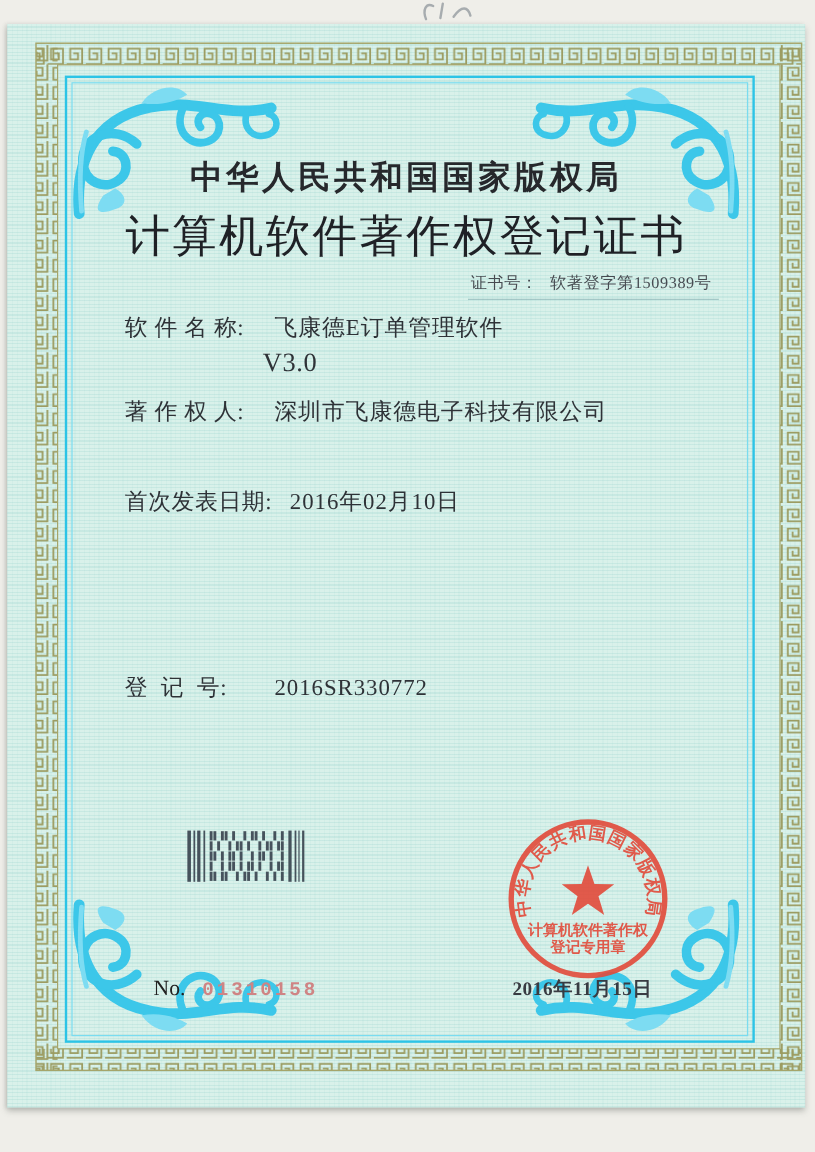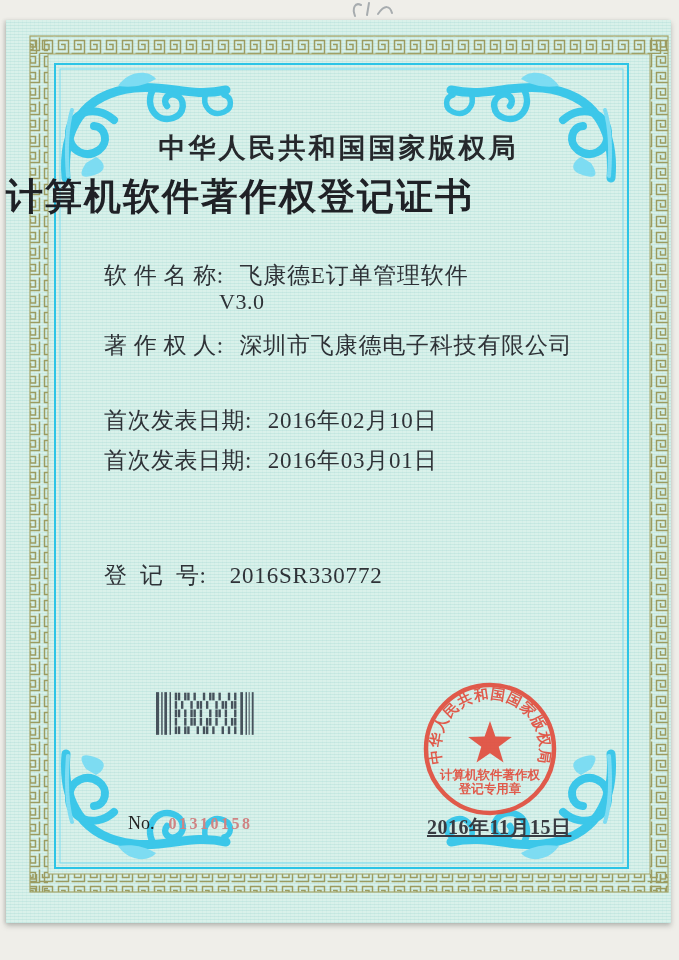--- a/index.html
+++ b/index.html
@@ -16,51 +16,51 @@
     margin-top:16px;
   }
 
   .border-svg { position:absolute; left:0; top:0; }
 
   .issuer {
     position:absolute; left:0; top:110px; width:100%; text-align:center;
     font-size:27px; font-weight:700; letter-spacing:3px; color:#26282c;
   }
   .cert-title {
-    position:absolute; left:0; top:152px; width:100%; 
-    font-size:37px; font-weight:700; letter-spacing:2px; color:#1f2126;
+    position:absolute; left:0; top:152px; width:100%; text-align:center;
+    font-size:37px; font-weight:400; letter-spacing:2px; color:#1f2126;
   }
   .cert-no-line {
     position:absolute; top:207px; right:72px; font-size:13.5px; color:#474c52;
     padding:0 6px 4px 2px; border-bottom:1px solid rgba(120,165,170,.55);
     letter-spacing:.5px;
   }
   .cert-no-line .val { margin-left:10px; }
 
-  .field-row { position:absolute; left:98px; font-size:23px; color:#2e3237; }
+  .field-row { position:absolute; left:98px; font-size:19px; color:#2e3237; }
   .field-label { display:inline-block; min-width:110px; white-space:pre; letter-spacing:.5px; }
   .field-value { margin-left:10px; letter-spacing:.8px; }
   .version-line { position:absolute; left:213px; font-size:22px; color:#2e3237; letter-spacing:.5px; }
 
   .statement {
     position:absolute; left:97px; top:586px; width:500px;
     font-size:16.5px; line-height:34px; letter-spacing:.4px;
     text-indent:25px; color:#2e3237; text-align:justify;
   }
 
   .serial { position:absolute; left:122px; top:793px; font-size:18px; color:#222; }
   .serial .num {
-    font-family:Liberation Serif, serif;
+    font-family:Liberation Mono, monospace;
     font-size:16px; color:#cf8484; letter-spacing:2.5px; margin-left:14px;
     font-weight:700;
   }
 
   .seal-date {
-    position:absolute; left:421px; top:794px; font-size:20px; font-weight:700;
-    color:#383b42; letter-spacing:.5px; z-index:4;text-decoration:underline;
+    position:absolute; left:421px; top:794px; font-size:16px; font-weight:700;
+    color:#383b42; letter-spacing:.5px; z-index:4;
   }
   .seal-svg { position:absolute; left:405px; top:650px; z-index:5; opacity:.9; }
 
   .barcode-svg { position:absolute; left:150px; top:671px; }
 
   .top-mark { position:absolute; left:348px; top:0; }
 </style>
 </head>
 <body>
 
@@ -96,41 +96,40 @@
     <rect x="54" y="49" width="563" height="794" fill="none" stroke="#7adcf0" stroke-width="1"></rect>
 
     <use href="#corn" transform="translate(50,46)"></use>
     <use href="#corn" transform="translate(615,46) scale(-1,1)"></use>
     <use href="#corn" transform="translate(50,846) scale(1,-1)"></use>
     <use href="#corn" transform="translate(615,846) scale(-1,-1)"></use>
   </svg>
 
   <div class="issuer">中华人民共和国国家版权局</div>
   <div class="cert-title">计算机软件著作权登记证书</div>
+  <div class="cert-no-line">
+    <span>证书号：</span><span class="val">软著登字第1509389号</span>
+  </div>
 
   <div class="field-row" style="top:240px">
     <span class="field-label">软 件 名 称:</span>
     <span class="field-value">飞康德E订单管理软件</span>
   </div>
   <div class="version-line" style="top:269px">V3.0</div>
 
   <div class="field-row" style="top:310px">
     <span class="field-label">著 作 权 人:</span>
     <span class="field-value">深圳市飞康德电子科技有限公司</span>
   </div>
 
   <div class="field-row" style="top:385px">
     <span class="field-label">首次发表日期:</span>
     <span class="field-value">2016年02月10日</span>
   </div>
 
-  <div class="field-row" style="top:425px">
-    <span class="field-label">首次发表日期:</span>
-    <span class="field-value">2016年03月01日</span>
-  </div>
 
 
 
   <div class="field-row" style="top:540px">
     <span class="field-label">登  记  号:</span>
     <span class="field-value">2016SR330772</span>
   </div>
 
 
   <svg class="barcode-svg" id="barcode-svg" width="102" height="46" viewBox="0 0 98 44">

